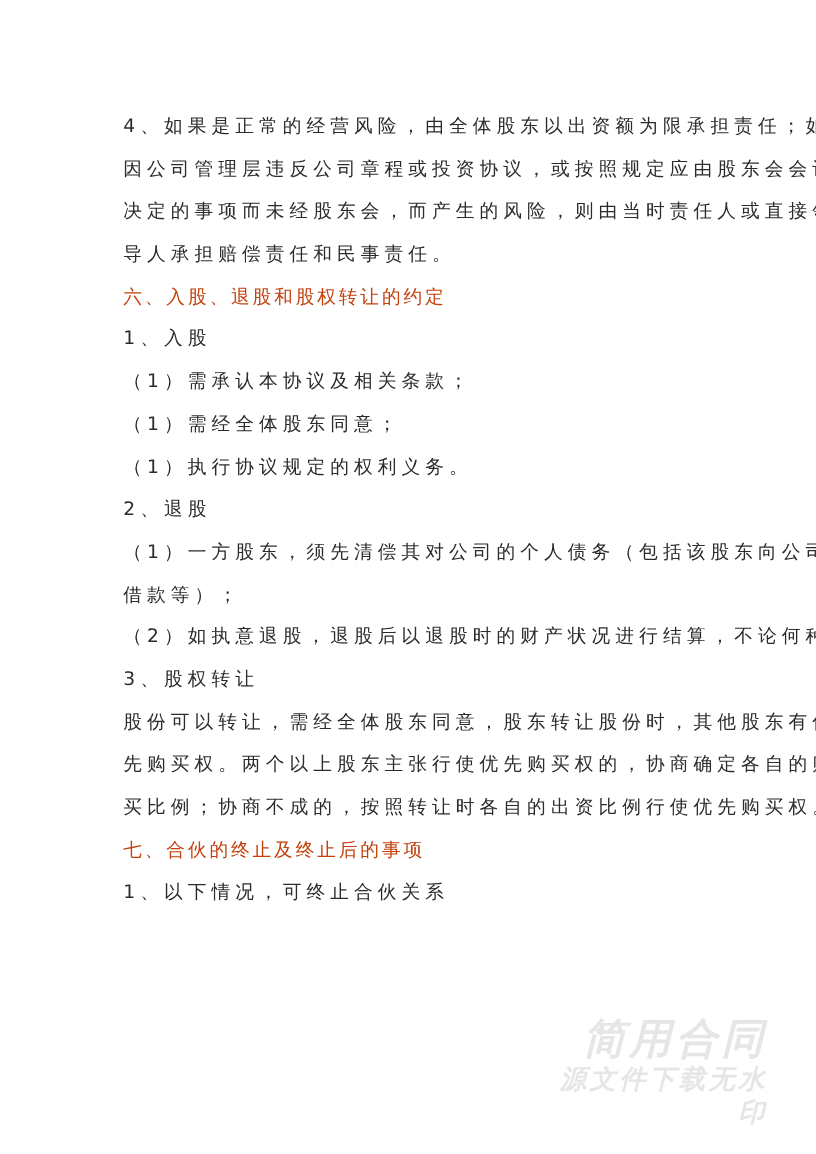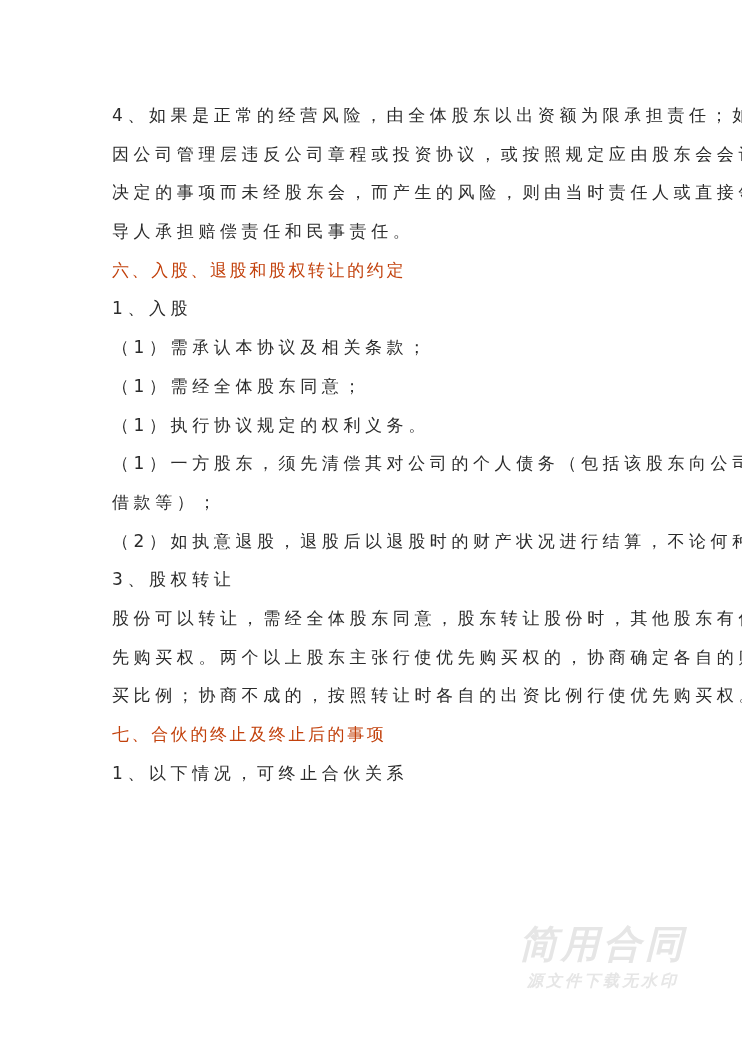--- a/index.html
+++ b/index.html
@@ -6,37 +6,38 @@
   body {
     width: 742px; height: 1049px; background: #ffffff; position: relative; overflow: hidden;
     font-family: "DejaVu Sans", "Liberation Sans", sans-serif; color: #2a2a2a;
   }
   .page { position: absolute; left: 112px; top: 96px; width: 530px; }
   .line {
     font-size: 17px; line-height: 38.7px; height: 38.7px; white-space: nowrap;
     letter-spacing: 4.6px; color: #2b2b2b;
   }
   .heading { font-weight: normal; color: #c2410c; letter-spacing: 2.6px; }
-  .watermark { position: absolute; left: 508px; top: 922px; width: 190px; text-align: center; font-style: italic; font-weight: bold; color: #e6e6e6; }
+  .watermark { position: absolute; left: 508px; top: 922px; width: 190px; text-align: right; font-style: italic; font-weight: bold; color: #e6e6e6; }
   .wm1 { font-size: 38px; letter-spacing: 4px; line-height: 44px; }
-  .wm2 { font-size: 16px; letter-spacing: 3px; line-height: 30px; }
+  .wm2 { font-size: 24px; letter-spacing: 3px; line-height: 30px; }
 </style>
 </head>
 <body>
 
 <div class="page">
   <div class="line">4、如果是正常的经营风险，由全体股东以出资额为限承担责任；如</div>
   <div class="line">因公司管理层违反公司章程或投资协议，或按照规定应由股东会会议</div>
   <div class="line">决定的事项而未经股东会，而产生的风险，则由当时责任人或直接领</div>
   <div class="line">导人承担赔偿责任和民事责任。</div>
   <div class="line heading">六、入股、退股和股权转让的约定</div>
   <div class="line">1、入股</div>
   <div class="line">（1）需承认本协议及相关条款；</div>
   <div class="line">（1）需经全体股东同意；</div>
   <div class="line">（1）执行协议规定的权利义务。</div>
+  <div class="line">2、退股</div>
   <div class="line">（1）一方股东，须先清偿其对公司的个人债务（包括该股东向公司</div>
   <div class="line">借款等）；</div>
   <div class="line">（2）如执意退股，退股后以退股时的财产状况进行结算，不论何种</div>
   <div class="line">3、股权转让</div>
   <div class="line">股份可以转让，需经全体股东同意，股东转让股份时，其他股东有优</div>
   <div class="line">先购买权。两个以上股东主张行使优先购买权的，协商确定各自的购</div>
   <div class="line">买比例；协商不成的，按照转让时各自的出资比例行使优先购买权。</div>
   <div class="line heading">七、合伙的终止及终止后的事项</div>
   <div class="line">1、以下情况，可终止合伙关系</div>
 </div>

